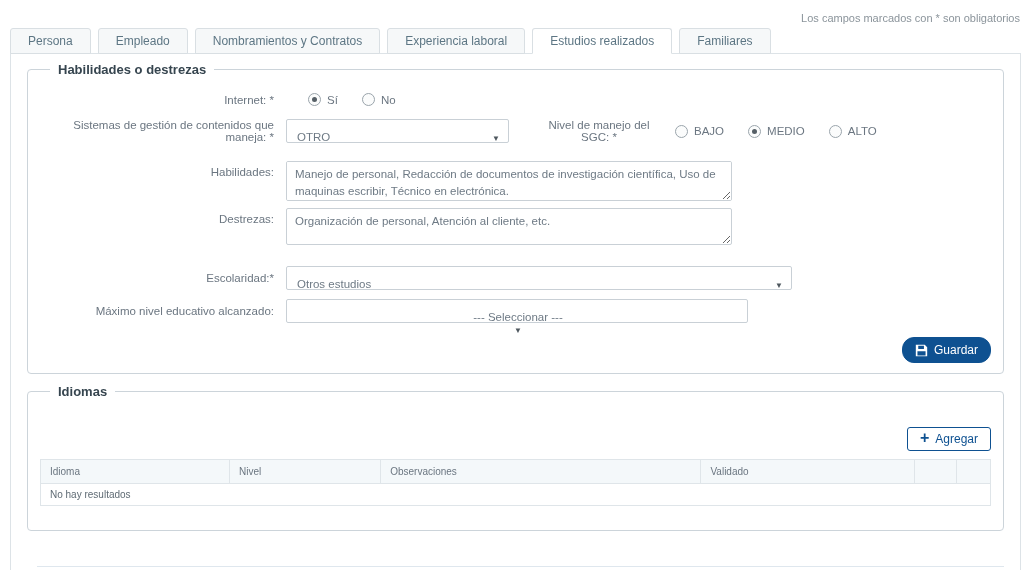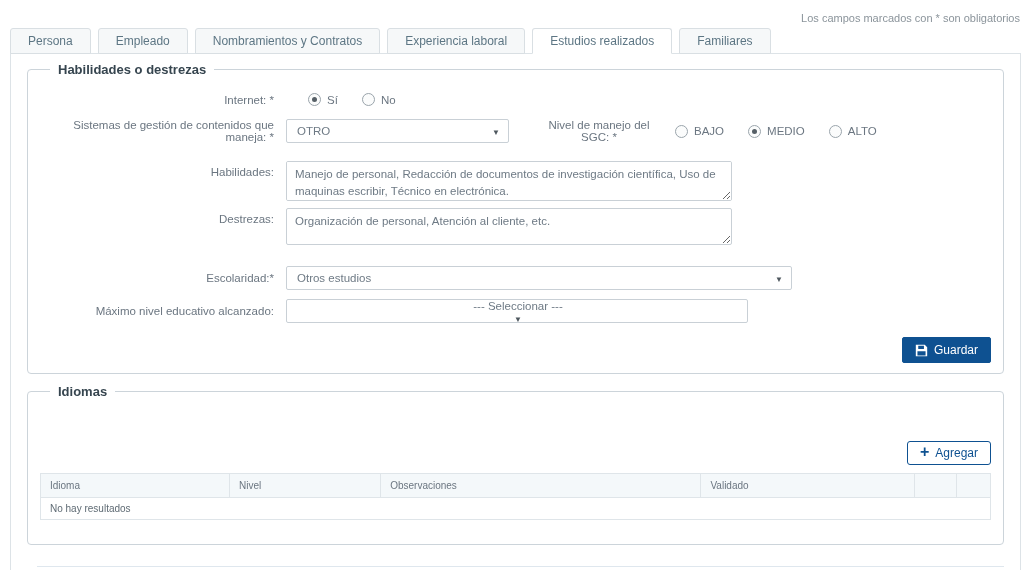--- a/index.html
+++ b/index.html
@@ -45,32 +45,32 @@
     background:#fbfcfc; display:inline-block; position:relative; margin-right:6px; flex-shrink:0;
   }
   .radio.checked::after {
     content:""; position:absolute; left:3px; top:3px; width:5px; height:5px;
     border-radius:50%; background:#565f66;
   }
 
   .select {
     border:1px solid #c9d0d6; border-radius:2px; height:24px; background:#fff;
     display:flex; align-items:center; justify-content:space-between;
-    padding:0 8px 0 10px; font-size:11.5px; color:#6e7a85; cursor:pointer;
+    padding:11px 8px 0 10px; font-size:11.5px; color:#6e7a85; cursor:pointer;
   }
   .select .arrow::after { content:"▼"; font-size:8px; color:#4f585f; }
 
   textarea.ta {
     width:446px; border:1px solid #c9d0d6; border-radius:2px;
     font-family:"Liberation Sans", sans-serif; font-size:11.5px; color:#6e7a85;
     padding:4px 8px; resize:both; line-height:1.5; background:#fff;
   }
 
   .btn-primary {
-    background:#0e5191; color:#fff; border:1px solid #0e5191; border-radius:2px;
+    background:#0e5191; color:#fff; border:1px solid #0e5191; border-radius:12px;
     font-size:12px; padding:5px 12px; display:inline-flex; align-items:center; gap:6px;
     cursor:pointer; font-family:inherit;
   }
   .btn-outline {
     background:#fff; color:#0e5191; border:1px solid #0e5191; border-radius:3px;
     font-size:12px; padding:4px 12px; display:inline-flex; align-items:center; gap:6px;
     cursor:pointer; font-family:inherit;
   }
   .plus-glyph::before { content:"+"; font-size:16px; font-weight:bold; line-height:12px; }
 
@@ -178,21 +178,21 @@
           <path fill="#ffffff" d="M1 1h11l3 3v11H1V1zm3 1v4h7V2H4zm-1 7v5h10V9H3z"></path>
         </svg>
         <span>Guardar</span>
       </button>
     </div>
   </fieldset>
 
   <fieldset style="margin-top:10px; padding-bottom:24px;">
     <legend>Idiomas</legend>
 
-    <div class="actions-right" style="margin-top:42px;">
+    <div class="actions-right" style="margin-top:28px;">
       <button class="btn-outline">
         <span class="plus-glyph"></span>
         <span>Agregar</span>
       </button>
     </div>
 
     <table class="lang">
       <colgroup>
         <col style="width:190px">
           <col style="width:152px">

